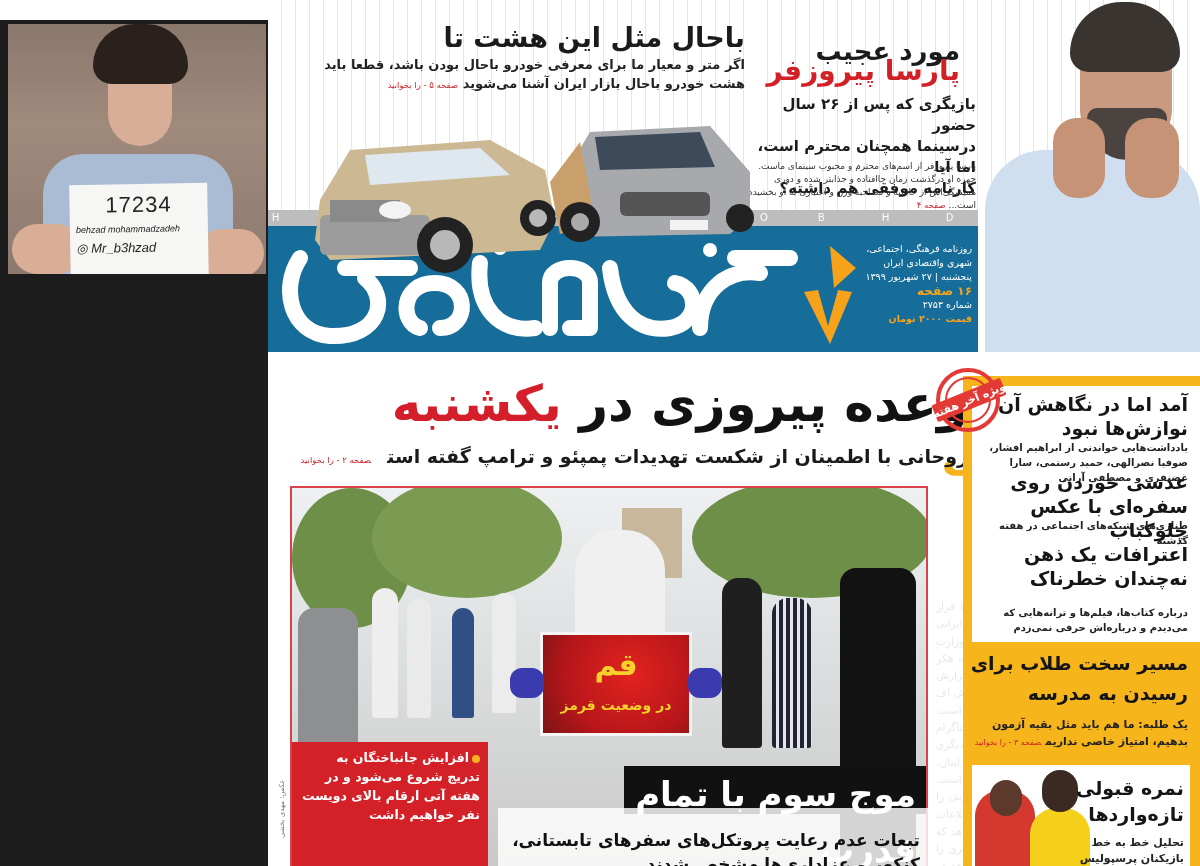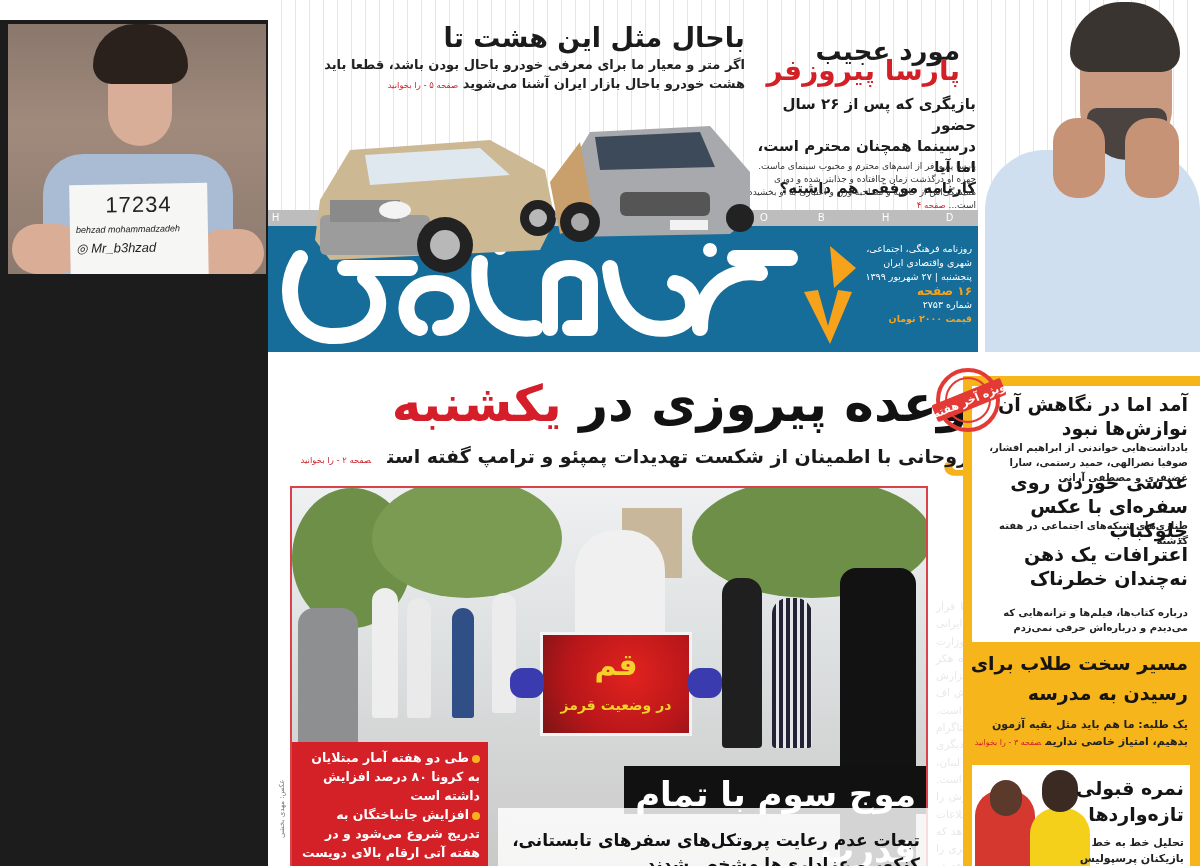--- a/index.html
+++ b/index.html
@@ -247,21 +247,20 @@
 </div>
 <div class="abs hazmat"></div>
 <div class="abs qom-sign">
   <div class="q">قم</div>
   <div class="s">در وضعیت قرمز</div>
 </div>
 <div class="abs glove-l"></div>
 <div class="abs glove-r"></div>
 
 <div class="abs red-box">
-  <div class="bullet"><span class="dot"></span><span>طی دو هفته آمار مبتلایان به کرونا ۸۰ درصد افزایش داشته است</span></div>
   <div class="bullet"><span class="dot"></span><span>افزایش جانباختگان به تدریج شروع می‌شود و در هفته آتی ارقام بالای دویست نفر خواهیم داشت</span></div>
 </div>
 <div class="abs wave-title">موج سوم با تمام قدرت</div>
 <div class="abs wave-sub">تبعات عدم رعایت پروتکل‌های سفرهای تابستانی، کنکور و عزاداری‌ها مشخص شدند</div>
 <div class="abs photo-credit">عکس: مهدی بخشی</div>
 
 <div class="abs right-col"></div>
 <div class="abs right-white"></div>
 
 <div class="abs r-title r1">آمد اما در نگاهش آن نوازش‌ها نبود</div>

